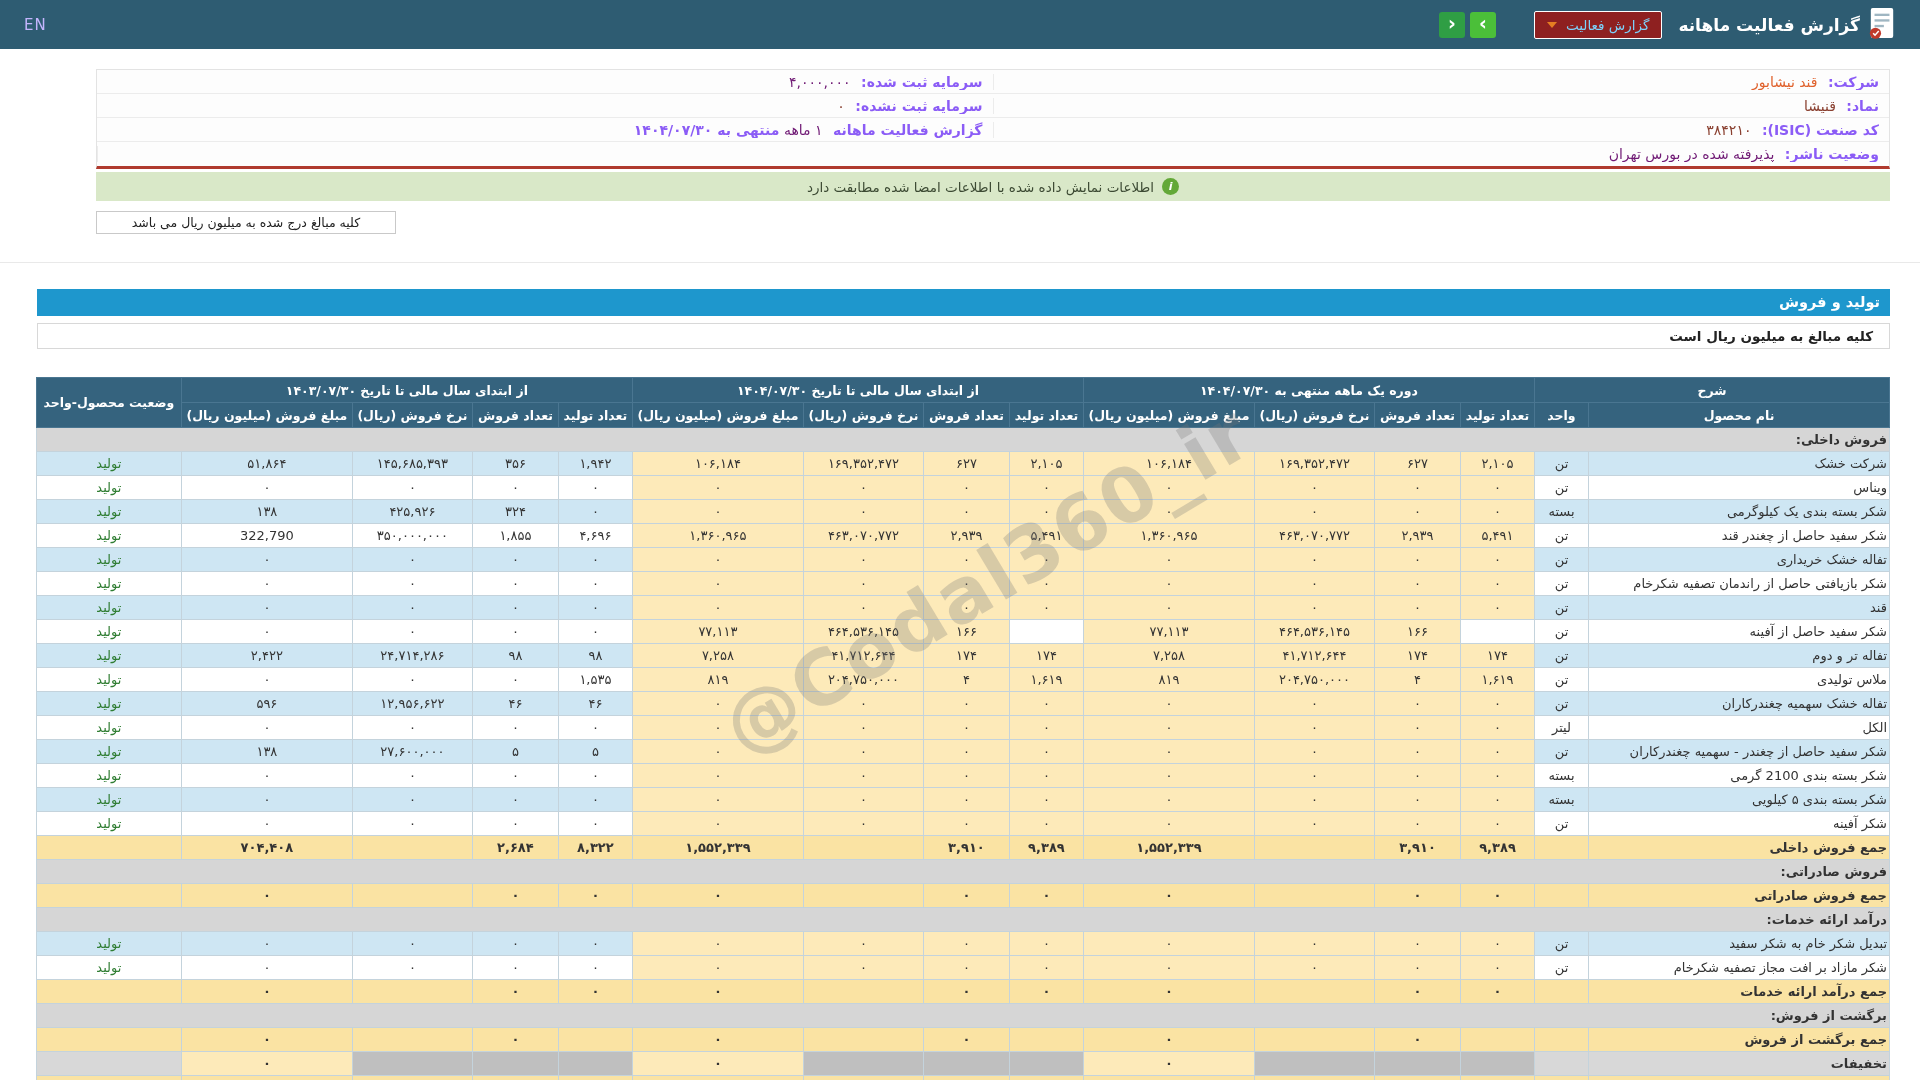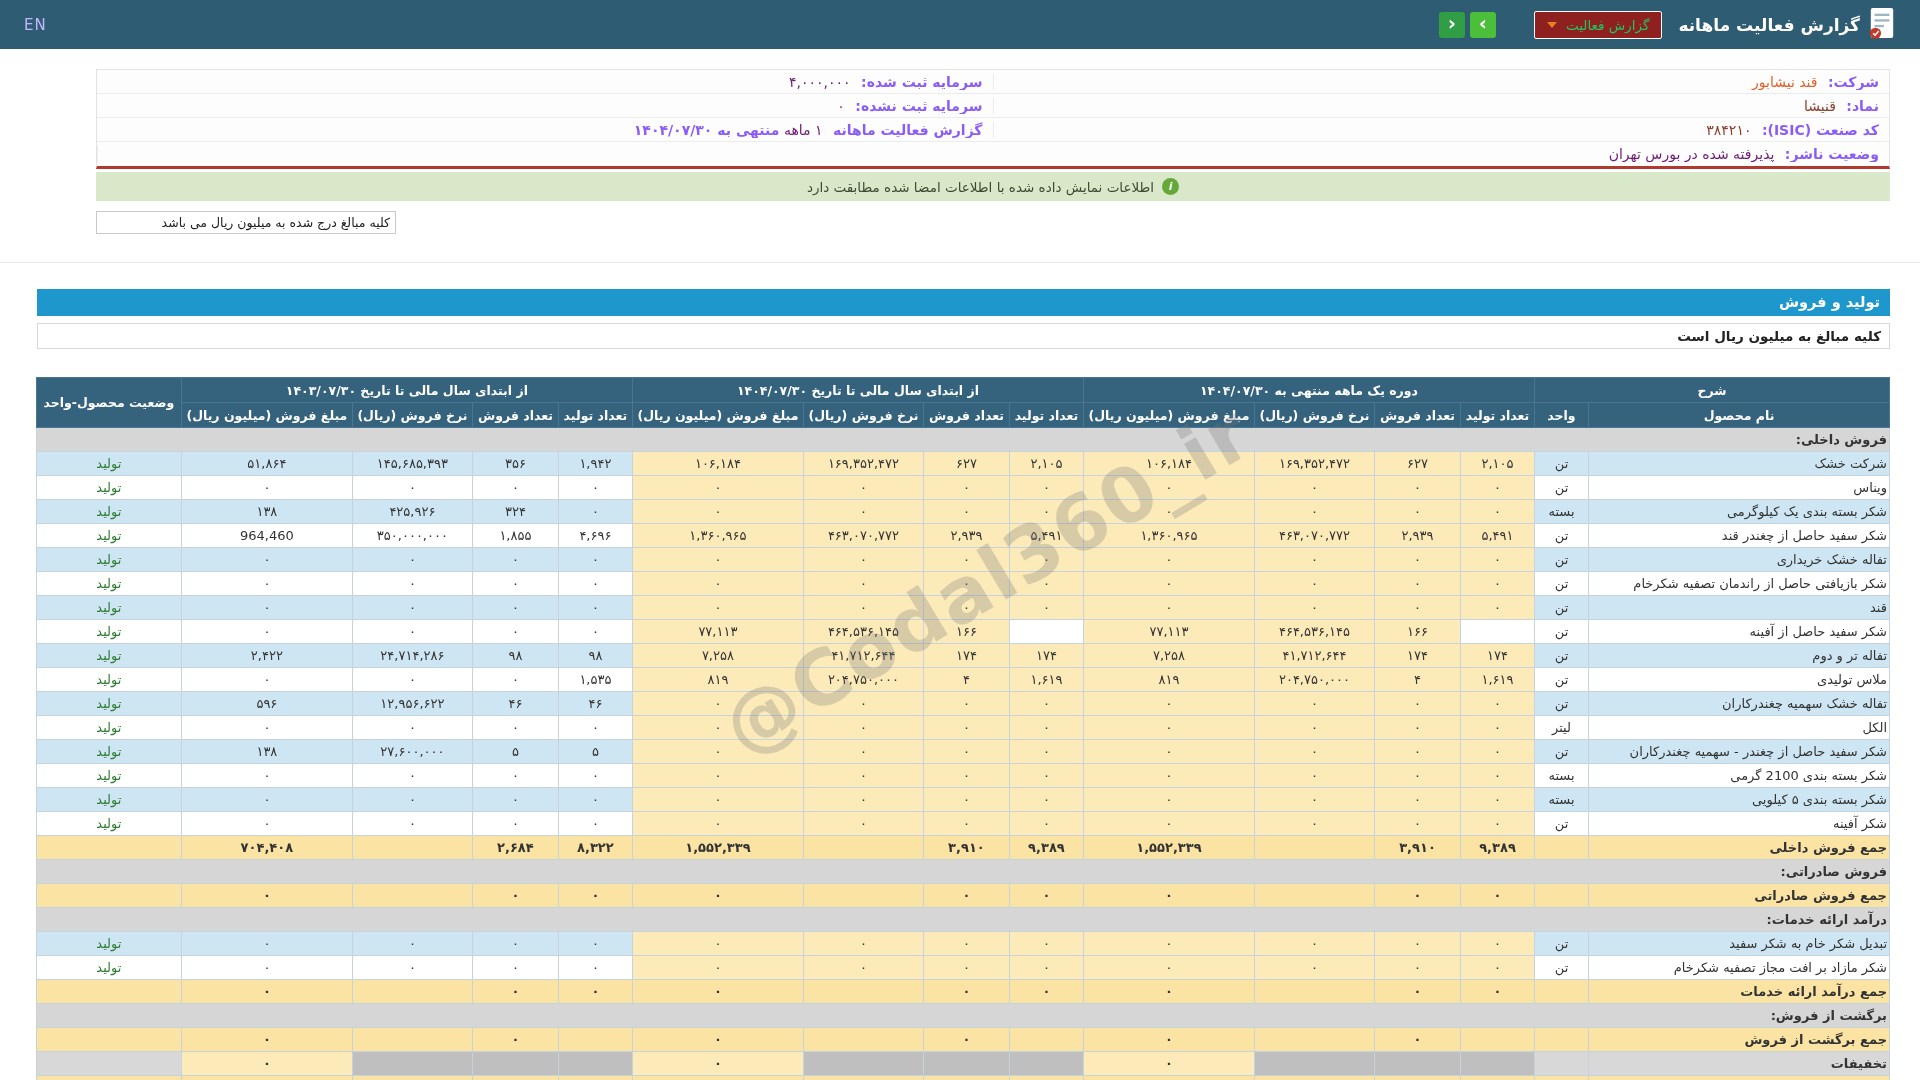--- a/index.html
+++ b/index.html
@@ -4,21 +4,21 @@
 <style>
   * { box-sizing: border-box; margin: 0; padding: 0; }
   html, body { width: 1920px; height: 1080px; overflow: hidden; background: #fff; }
   body { direction: rtl; font-family: "DejaVu Sans", sans-serif; color: #333; position: relative; }
 
   
   .topbar { height: 49px; background: #2e5c72; display: flex; align-items: center; padding: 0 24px; }
   .doc-icon { flex: 0 0 auto; margin-left: 8px; }
   .top-title { color: #fff; font-size: 17px; font-weight: bold; margin-left: 16px; white-space: nowrap; }
   .dropdown { display: inline-flex; align-items: center; gap: 9px; background: #8e2020; border: 1px solid #fff;
-              color: #22c55e; font-size: 13.5px; height: 28px; padding: 0 12px; border-radius: 2px; cursor: pointer; white-space: nowrap; }
+              color: #7dd3fc; font-size: 13.5px; height: 28px; padding: 0 12px; border-radius: 2px; cursor: pointer; white-space: nowrap; }
   .caret { width: 0; height: 0; border-left: 5px solid transparent; border-right: 5px solid transparent; border-top: 6px solid #e67e22; }
   .navbtn { width: 26px; height: 26px; color: #fff; font-size: 19px; line-height: 23px; text-align: center;
             border-radius: 3px; font-weight: bold; cursor: pointer; user-select: none; }
   .nav-next { background: #4bbf39; margin-right: 38px; }
   .nav-prev { background: #2f9e44; margin-right: 5px; }
   .en { color: #c4b5fd; font-size: 15px; margin-right: auto; cursor: pointer; letter-spacing: 1px; text-align: center; }
 
   
   .info-table { width: 1794px; margin: 20px 30px 0 96px; border: 1px solid #e3e3e3; border-bottom: 3px solid #b03a2e; background: #fdfdfd; }
   .info-row { display: flex; border-bottom: 1px solid #ececec; height: 24px; align-items: center; font-size: 14px; }
@@ -32,29 +32,29 @@
 
   
   .banner { width: 1794px; margin: 3px 30px 0 96px; height: 29px; background: #d9e8c8; display: flex;
             align-items: center; justify-content: center; gap: 8px; font-size: 13.5px; color: #3c4a33; }
   .info-icon { width: 17px; height: 17px; border-radius: 50%; background: #63a838; color: #fff; font-size: 11px;
                font-weight: bold; display: inline-flex; align-items: center; justify-content: center; font-style: italic; }
 
   
   .note-wrap { width: 1794px; margin: 10px 30px 0 96px; display: flex; justify-content: flex-end; }
   .note-box { width: 300px; border: 1px solid #c9c9c9; background: #fff; font-size: 12.5px; color: #222;
-              padding: 3px 5px; white-space: nowrap; }
+              text-align: center; padding: 3px 5px; white-space: nowrap; }
 
   .page-divider { border: none; border-top: 1px solid #e9e9e9; margin: 28px 0 0 0; }
 
   
   .section-bar { width: 1853px; margin: 26px 30px 0 37px; height: 27px; line-height: 27px; background: #1e97cd;
                  color: #fff; font-size: 14.5px; font-weight: bold; padding: 0 10px; }
   .section-sub { width: 1853px; margin: 7px 30px 0 37px; height: 26px; line-height: 24px; border: 1px solid #d8d8d8;
-                 font-size: 13.5px; font-weight: bold; color: #222; padding: 0 8px; background: #fff; }
+                 font-size: 13.5px; font-weight: bold; color: #222; padding: 0 16px; background: #fff; }
 
   
   table.prod { width: 1853px; margin: 28px 30px 0 37px; border-collapse: collapse; table-layout: fixed; font-size: 13px; }
   .prod th, .prod td { border: 1px solid #c4d3dc; height: 24px; padding: 0 4px; text-align: center;
                        white-space: nowrap; overflow: hidden; }
   .prod thead th { background: #35637e; color: #fff; font-weight: bold; font-size: 12.5px; height: 25px; border-color: #4a7691; }
   .prod td.name { text-align: right; padding-right: 2px; }
   .prod tr.alt td { background: #cee6f3; }
   .prod tr.plain td { background: #fff; }
   .prod tr.sec td { background: #d6d6d6; font-weight: bold; }
@@ -252,21 +252,21 @@
         <td class="v yellow">۲,۹۳۹</td>
         <td class="v yellow">۴۶۳,۰۷۰,۷۷۲</td>
         <td class="v yellow">۱,۳۶۰,۹۶۵</td>
         <td class="v yellow">۵,۴۹۱</td>
         <td class="v yellow">۲,۹۳۹</td>
         <td class="v yellow">۴۶۳,۰۷۰,۷۷۲</td>
         <td class="v yellow">۱,۳۶۰,۹۶۵</td>
         <td class="v">۴,۶۹۶</td>
         <td class="v">۱,۸۵۵</td>
         <td class="v">۳۵۰,۰۰۰,۰۰۰</td>
-        <td class="v">964,460</td>
+        <td class="v">322,790</td>
         <td class="status">تولید</td>
       </tr>
       <tr class="alt">
         <td class="name">تفاله خشک خریداری</td>
         <td class="unit">تن</td>
         <td class="v yellow">۰</td>
         <td class="v yellow">۰</td>
         <td class="v yellow">۰</td>
         <td class="v yellow">۰</td>
         <td class="v yellow">۰</td>

